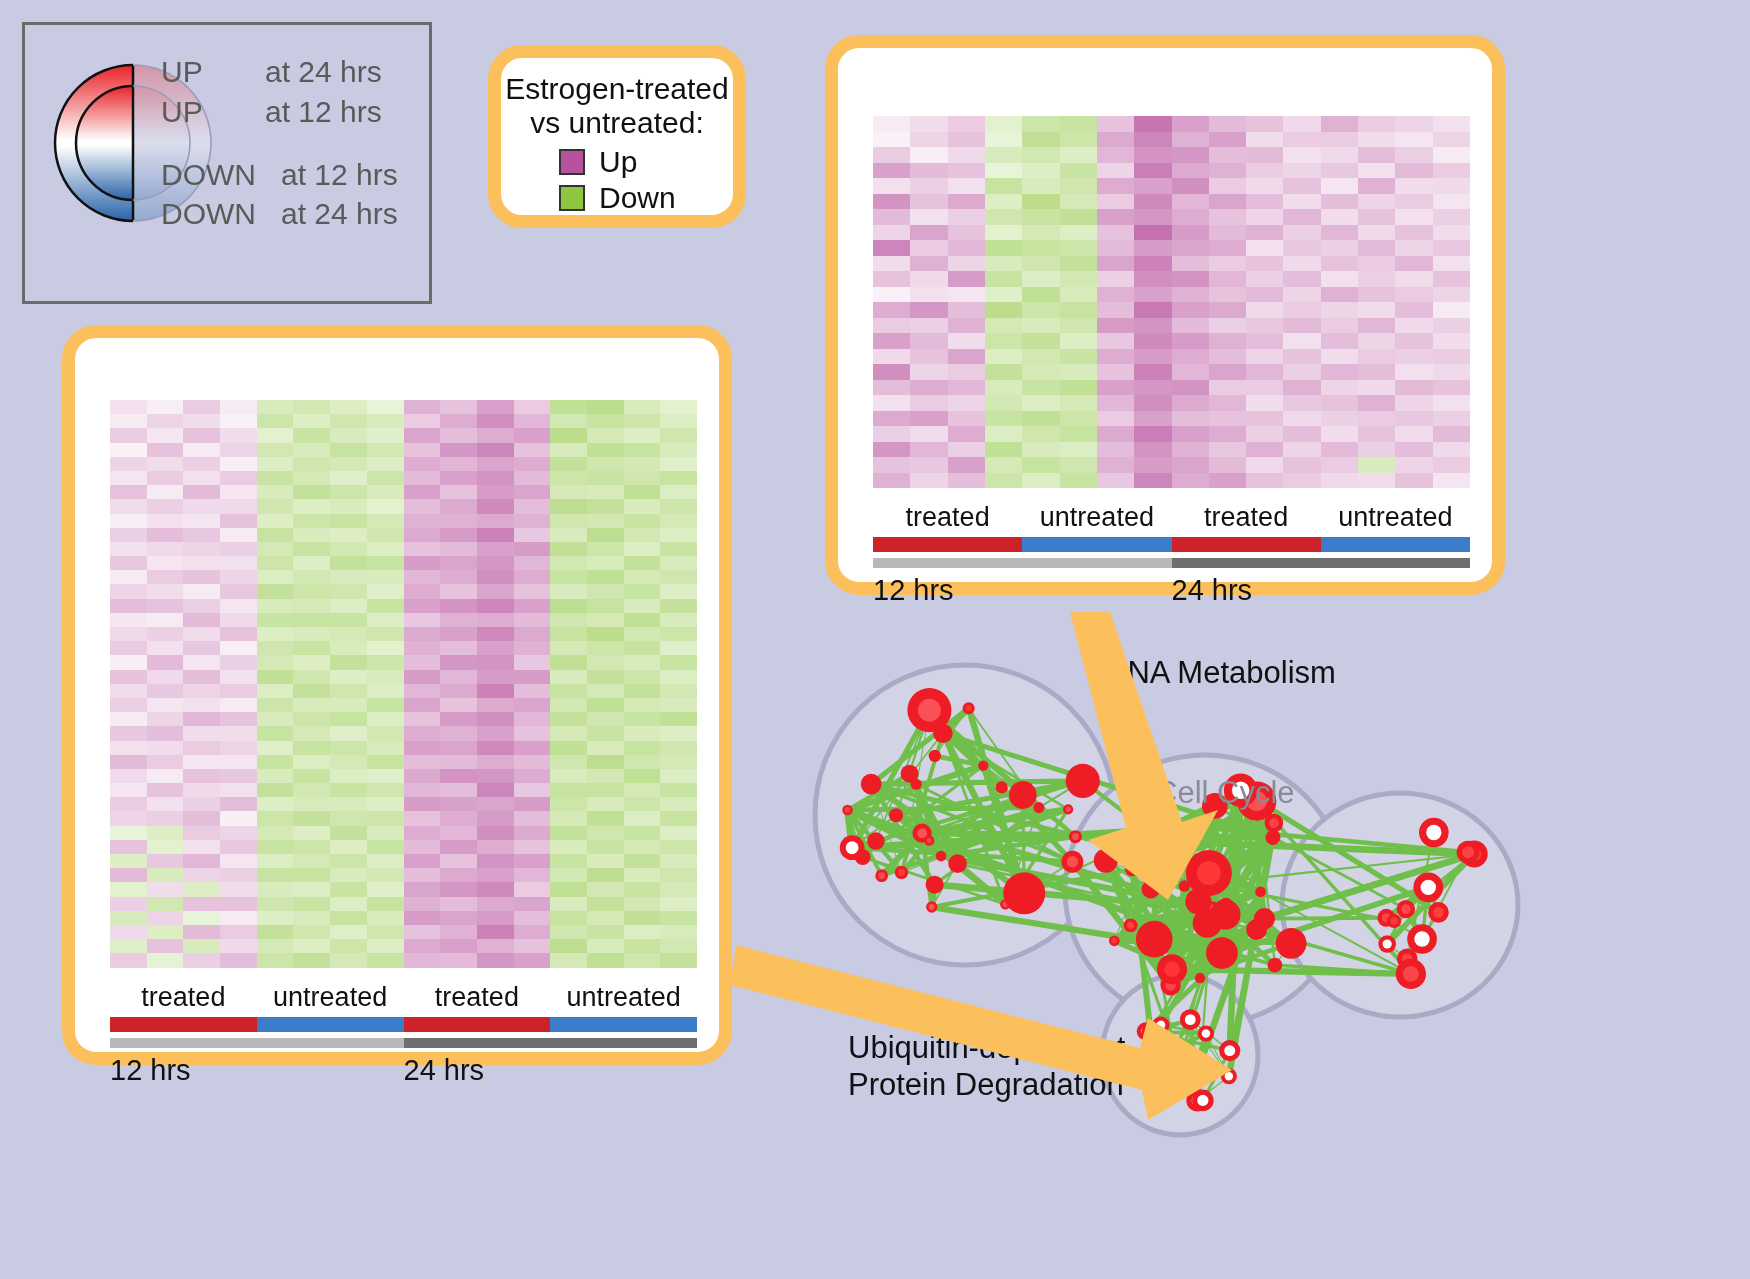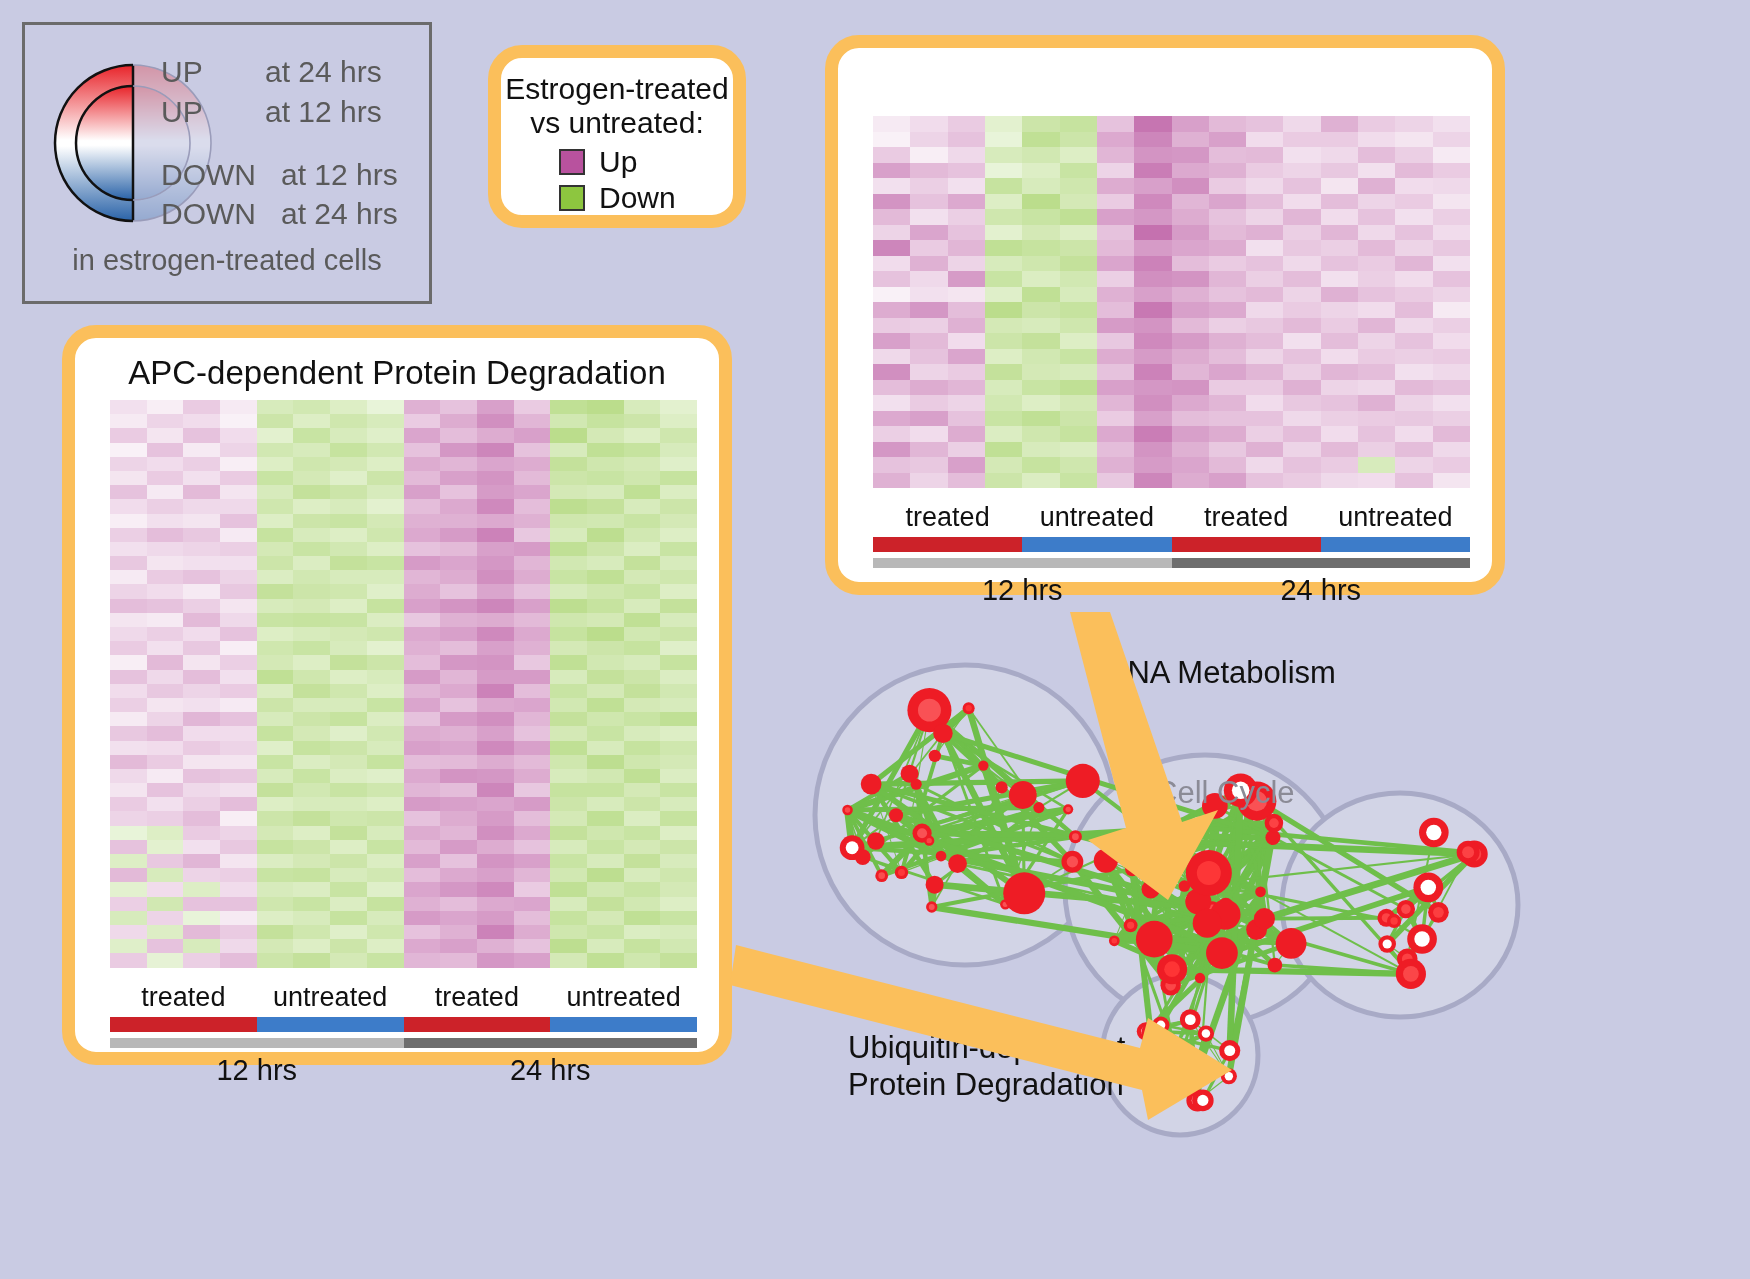--- a/index.html
+++ b/index.html
@@ -49,21 +49,21 @@
   .hm-panel-inner { position: absolute; left: 0; right: 0; }
   .heatmap { display: grid; width: 100%; }
   .heatmap .cell { width: 100%; }
 
   .axis-labels { display: flex; width: 100%; }
   .axis-labels > div { flex: 1 1 0; text-align: center; font-size: 27px; color: #111; }
   .bar-row { display: flex; width: 100%; }
   .bar-row > div { flex: 1 1 0; height: 15px; }
   .bar-row.time > div { height: 10px; }
   .time-labels { display: flex; width: 100%; }
-  .time-labels > div { flex: 1 1 0; text-align: center; font-size: 29px; color: #111; }
+  .time-labels > div { flex: 1 1 0; text-align: left; font-size: 29px; color: #111; }
 
   #rf-panel { left: 825px; top: 35px; width: 680px; height: 560px; }
   #rf-panel .panel-title { margin-top: 16px; }
   #rf-panel .hm-panel-inner { left: 35px; right: 22px; top: 68px; }
 
   #apc-panel { left: 62px; top: 325px; width: 670px; height: 740px; }
   #apc-panel .panel-title { margin-top: 16px; }
   #apc-panel .hm-panel-inner { left: 35px; right: 22px; top: 62px; }
 
   
@@ -135,21 +135,20 @@
     </div>
 
     <div class="rl-row" style="left:136px; top:172px;">
       <span class="rl-label">DOWN</span>
     </div>
     <div class="rl-row" style="left:256px; top:172px;">
       <span class="rl-time">at 24 hrs</span>
     </div>
 
     <div class="foot">
-      <div>in estrogen-treated cells</div>
     </div>
   </div>
 
   <div id="legend-panel" class="panel">
     <div class="lp-l1">Estrogen-treated</div>
     <div class="lp-l2">vs untreated:</div>
     <div class="lp-items">
       <div class="lp-item">
         <span class="swatch" id="sw-up" style="background: rgb(184, 82, 158);"></span>
         <span class="lp-text">Up</span>
@@ -566,21 +565,20 @@
           <div style="background:#6e6e6e"></div>
         </div>
       <div class="time-labels" id="rf-times" style="margin-top: 6px;">
           <div>12 hrs</div>
           <div>24 hrs</div>
         </div>
     </div>
   </div>
 
   <div id="apc-panel" class="panel">
-    <div class="panel-title">APC-dependent Protein Degradation</div>
     <div class="hm-panel-inner">
       <div class="heatmap" id="hm-apc" style="grid-template-columns: repeat(16, 1fr); grid-auto-rows: 14.2px;">
           <div class="cell" style="background:rgb(242,224,238)"></div>
           <div class="cell" style="background:rgb(248,238,245)"></div>
           <div class="cell" style="background:rgb(234,203,226)"></div>
           <div class="cell" style="background:rgb(246,234,243)"></div>
           <div class="cell" style="background:rgb(215,235,188)"></div>
           <div class="cell" style="background:rgb(209,232,178)"></div>
           <div class="cell" style="background:rgb(221,238,197)"></div>
           <div class="cell" style="background:rgb(232,244,217)"></div>

